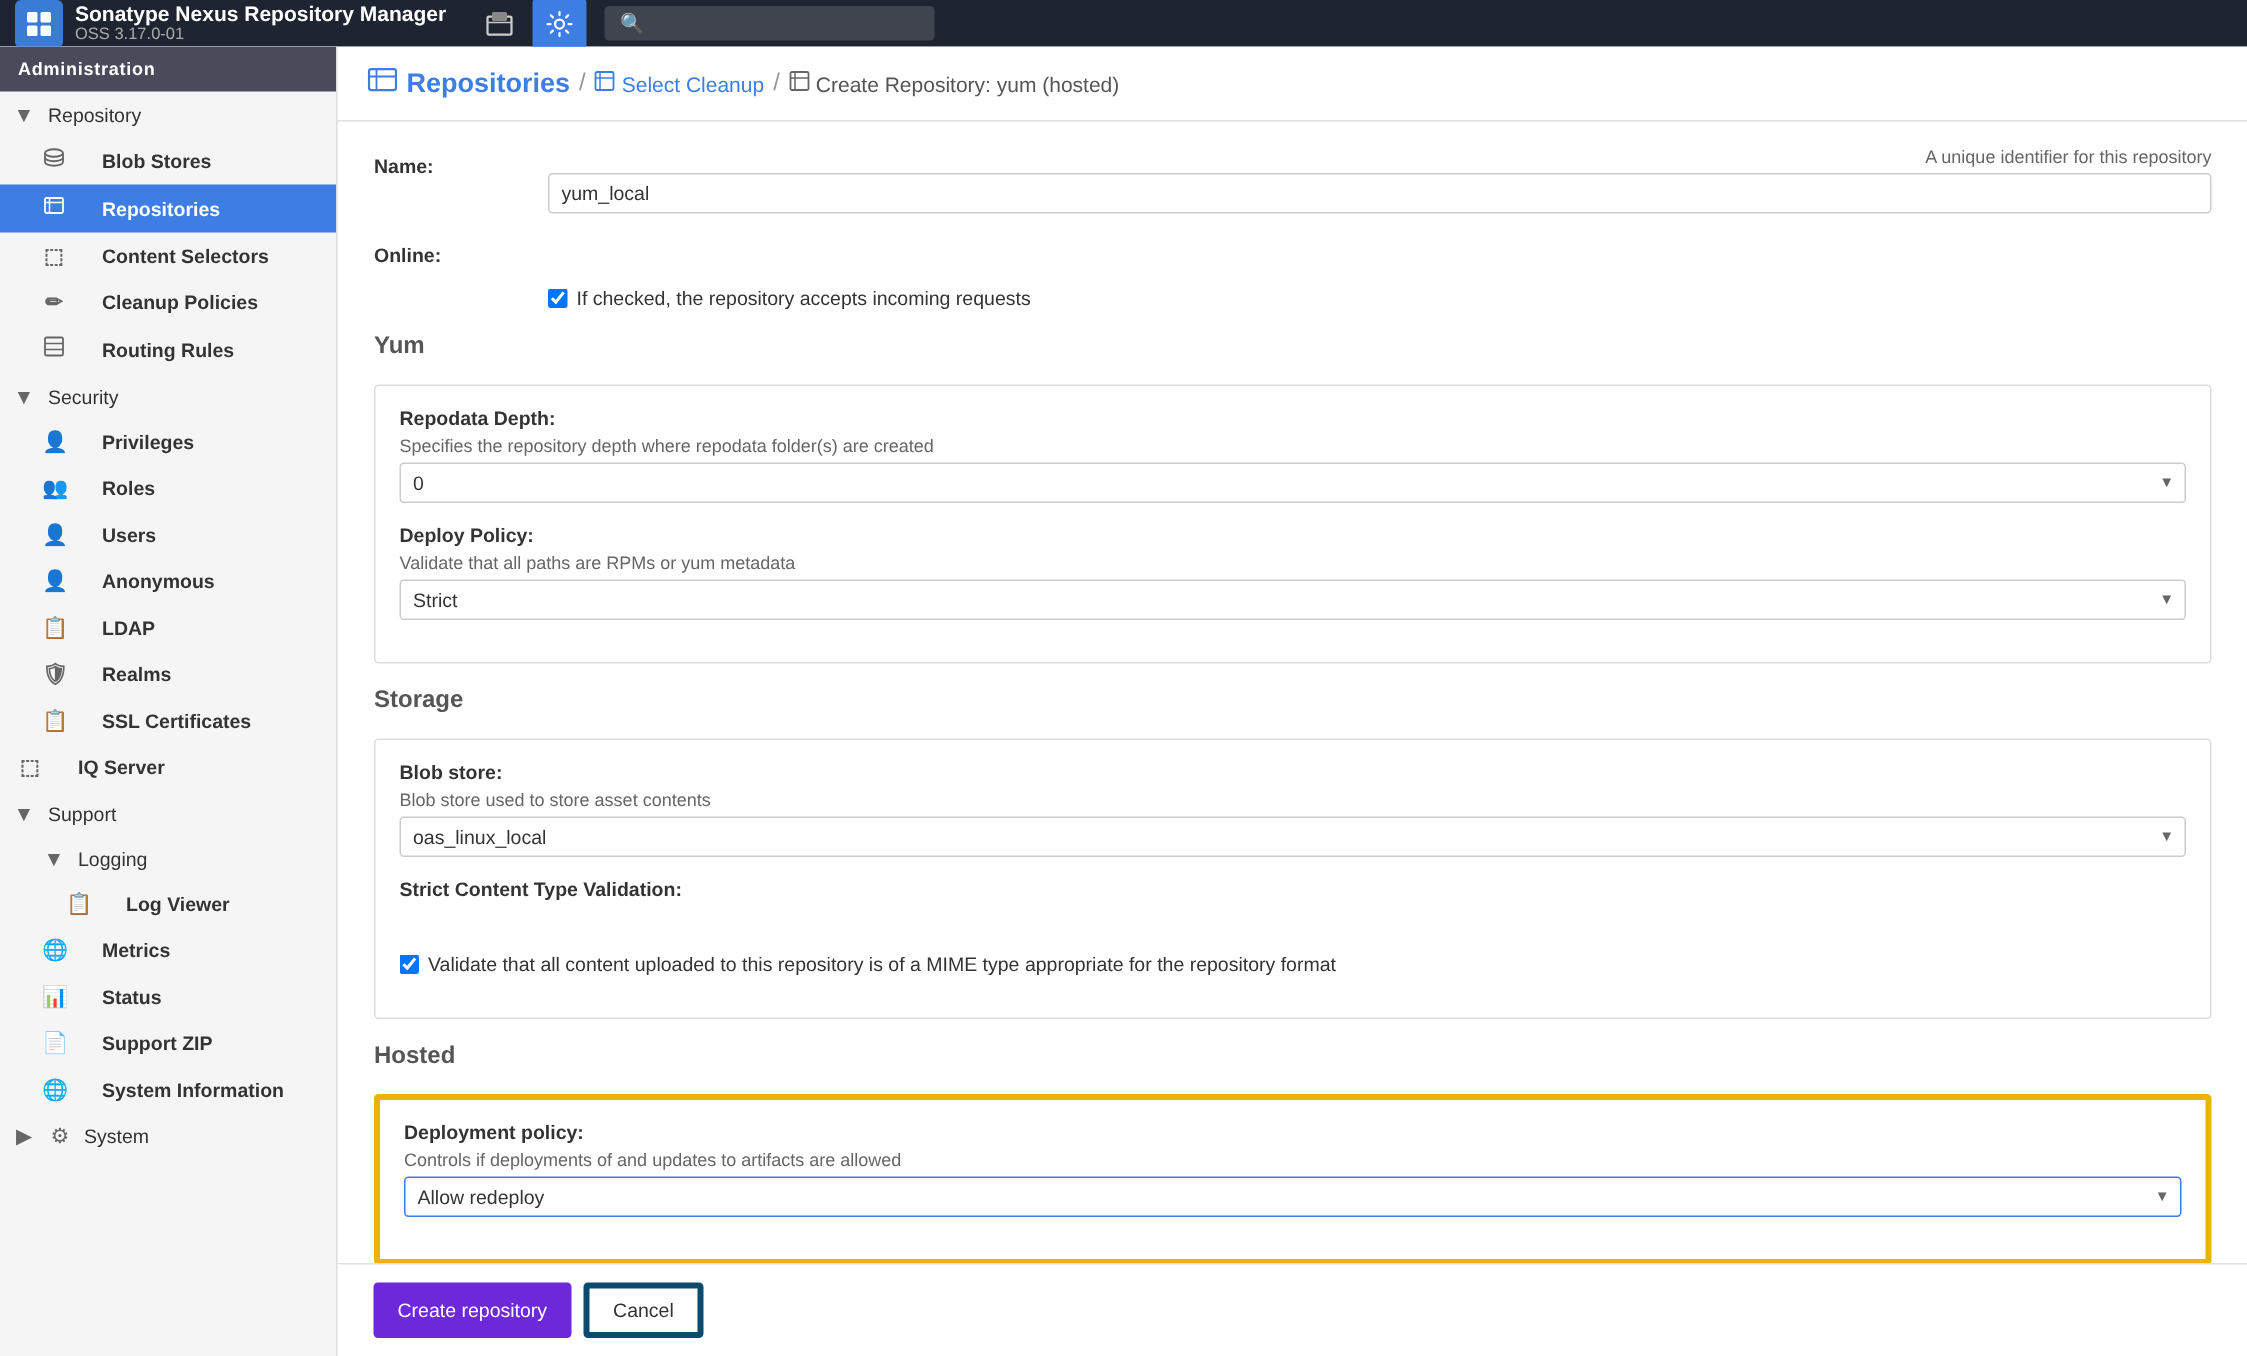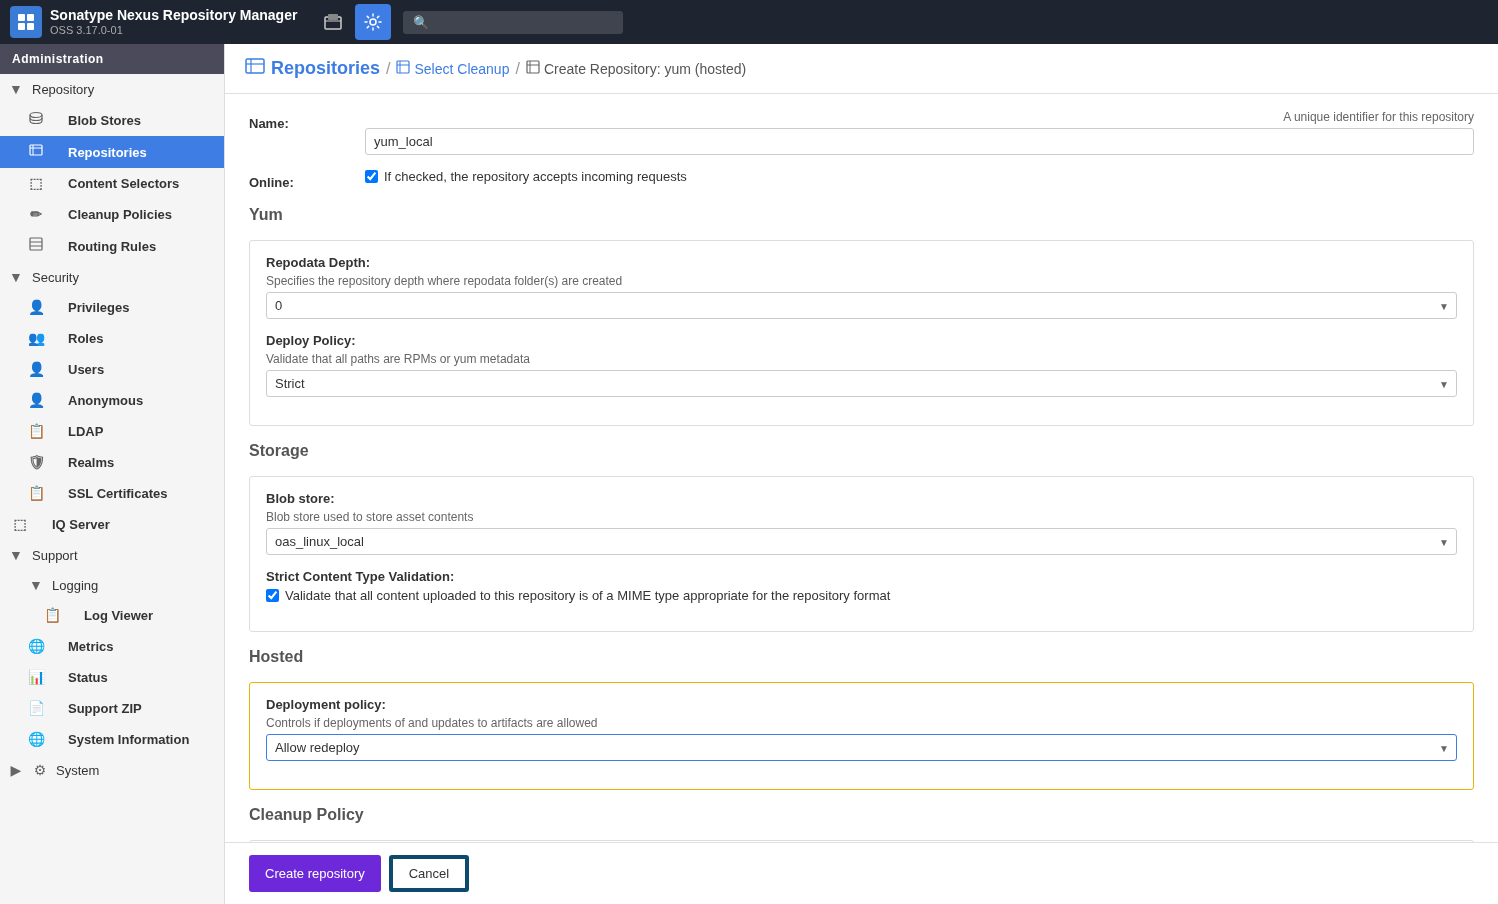--- a/index.html
+++ b/index.html
@@ -5,21 +5,21 @@
     * { box-sizing: border-box; margin: 0; padding: 0; }
     body { font-family: Arial, sans-serif; font-size: 13px; background: #fff; color: #333; display: flex; flex-direction: column; height: 100vh; overflow: hidden; }
 
     
     .topbar {
       background: #1a1a2e;
       background: #2d3748;
       background: #1e2430;
       display: flex;
       align-items: center;
-      height: 44px;
+      height: 31px;
       padding: 0 10px;
       gap: 8px;
       flex-shrink: 0;
     }
     .topbar-logo {
       display: flex;
       align-items: center;
       gap: 8px;
       color: #fff;
     }
@@ -139,21 +139,21 @@
     .form-field-col { flex: 1; }
 
     .form-hint { color: #666; font-size: 12px; margin-bottom: 4px; text-align: right; }
     .form-input {
       width: 100%; padding: 5px 8px;
       border: 1px solid #ccc; border-radius: 3px;
       font-size: 13px; color: #333;
       background: #fff;
     }
     .form-checkbox-row {
-      display: flex; align-items: center; gap: 6px;
+      display: flex; align-items: center; gap: 6px; margin-top: 35px;
     }
 
     
     .section-title {
       font-size: 16px; font-weight: bold; color: #555;
       margin: 16px 0 12px 0;
       padding-bottom: 4px;
     }
 
     
@@ -507,21 +507,21 @@
           <div class="form-checkbox-row">
             <input type="checkbox" checked="" style="">
             <span>Validate that all content uploaded to this repository is of a MIME type appropriate for the repository format</span>
           </div>
         </div>
 
       </div>
 
       <div class="section-title">Hosted</div>
 
-      <div style="border: 1px solid #eab308; border-radius: 3px; padding: 14px 16px; margin-bottom: 14px;">
+      <div style="border: 4px solid #eab308; border-radius: 3px; padding: 14px 16px; margin-bottom: 14px;">
 
         <div class="subsection">
           <div class="subsection-label">Deployment policy:</div>
           <div class="subsection-hint">Controls if deployments of and updates to artifacts are allowed</div>
           <div class="select-wrapper select-highlighted">
             <select>
               <option value="Allow redeploy" selected="">Allow redeploy</option>
               <option value="Disable redeploy">Disable redeploy</option>
               <option value="Read-only">Read-only</option>
             </select>

